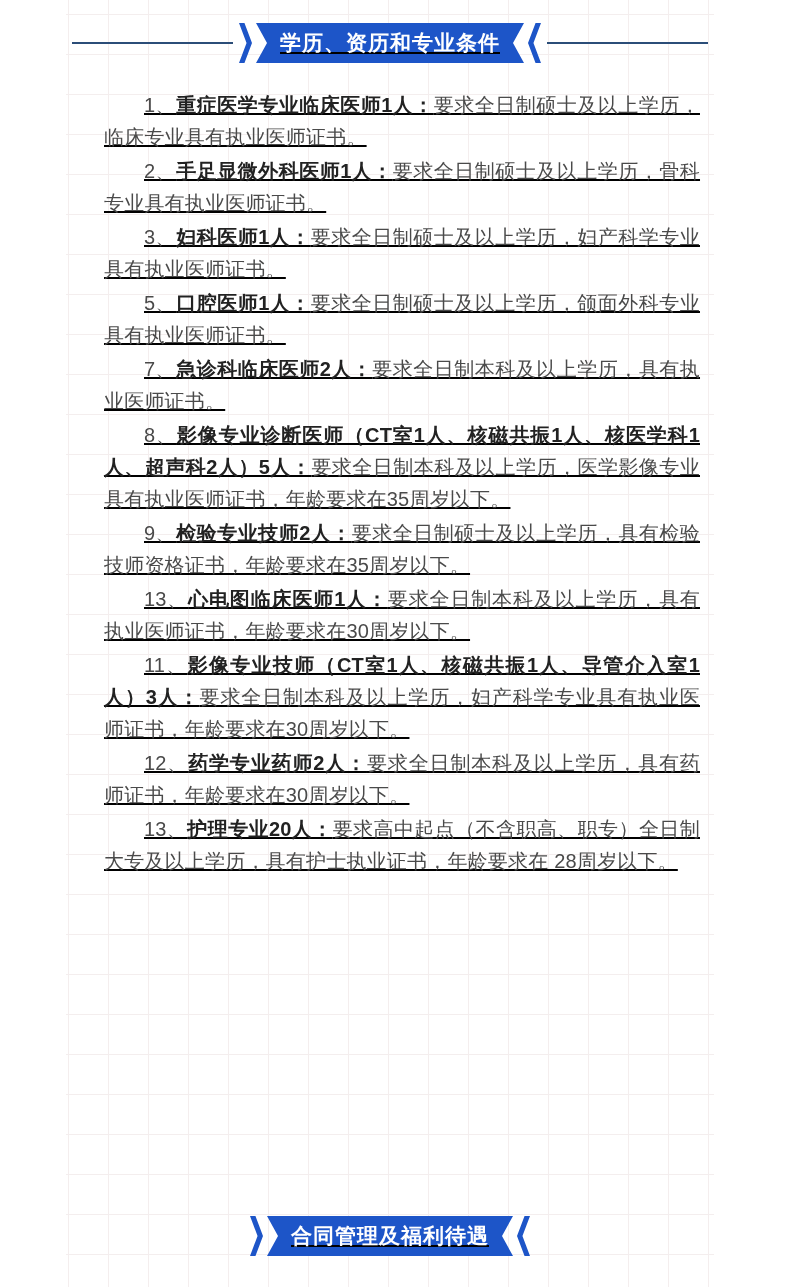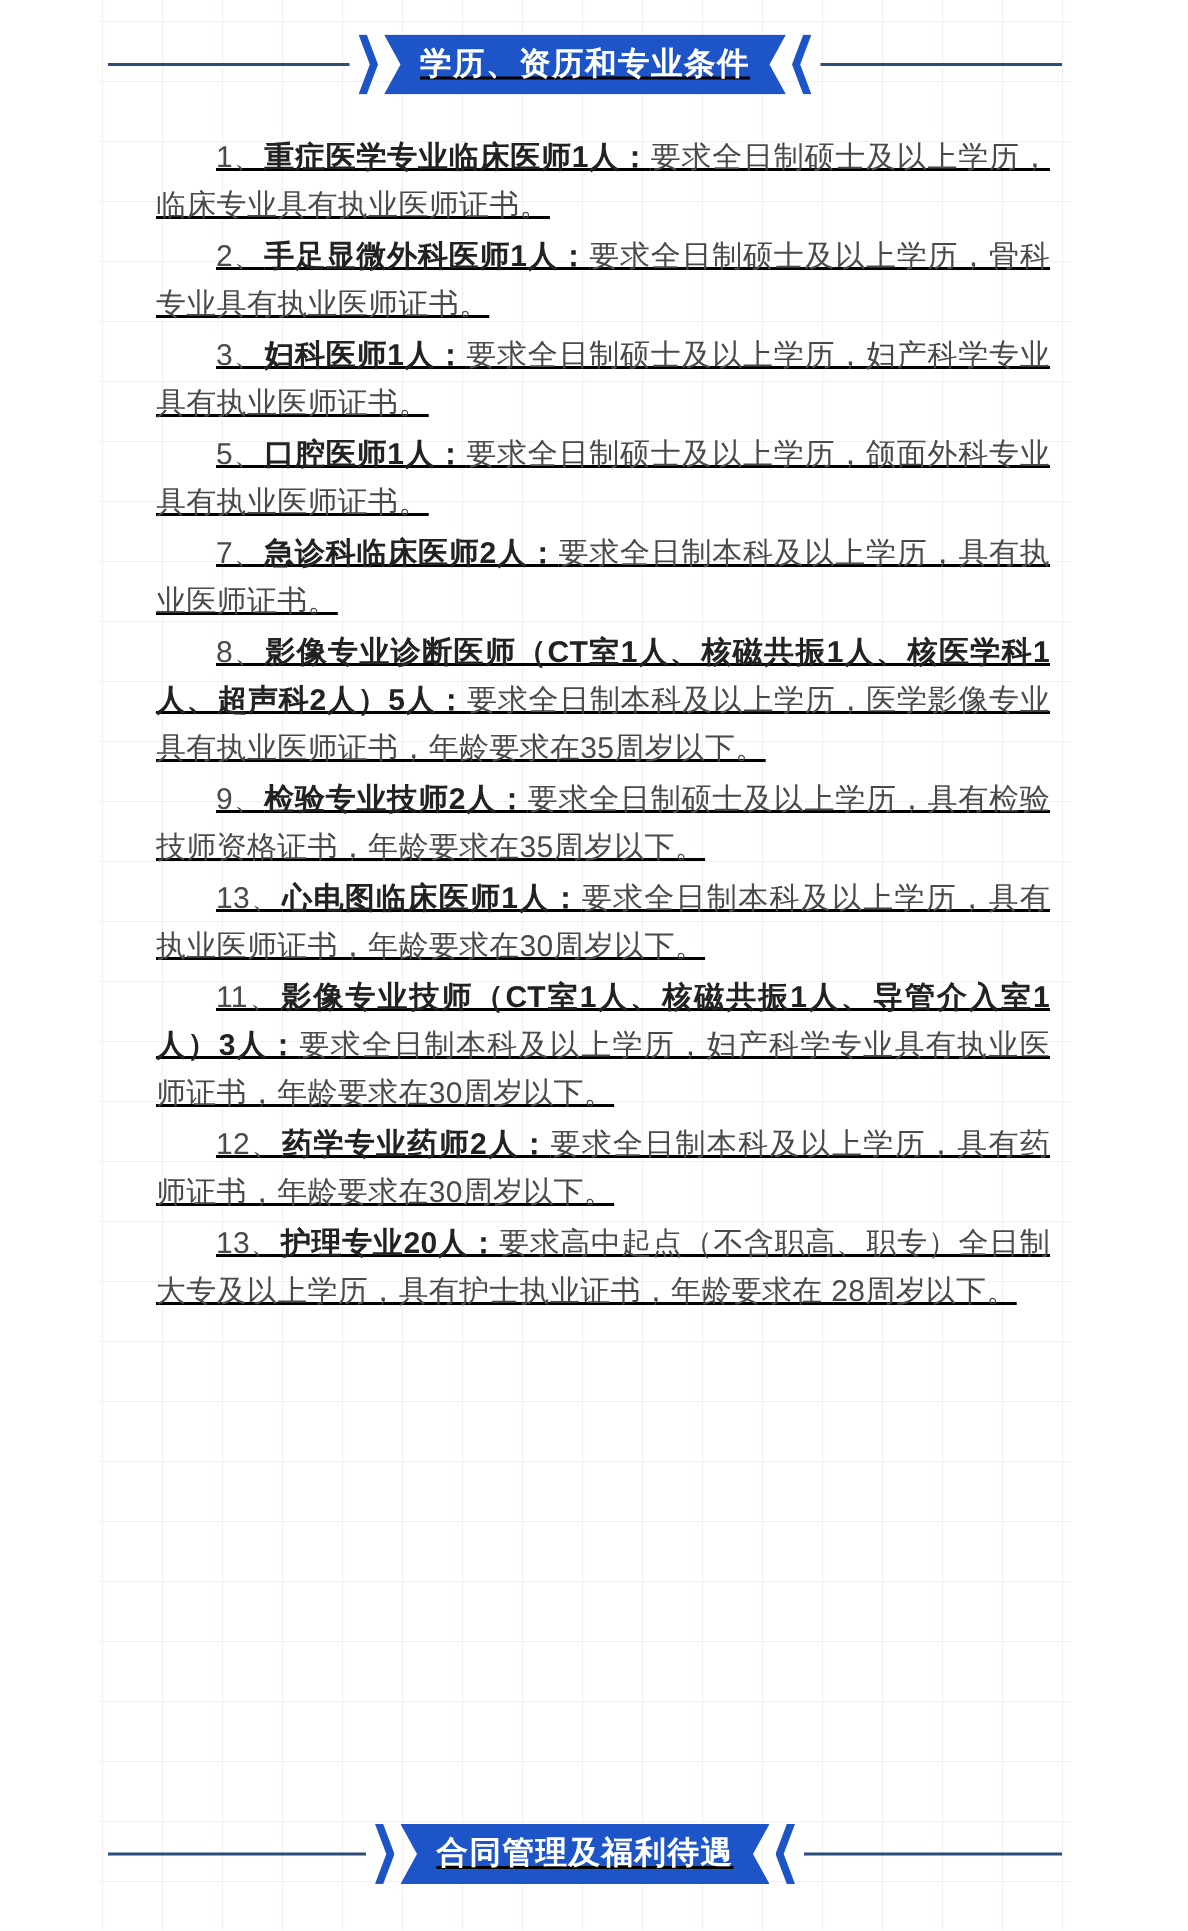--- a/index.html
+++ b/index.html
@@ -63,21 +63,21 @@
     font-size:20px;line-height:32px;
     color:#4a4a4a;
     text-indent:2em;
     text-align:justify;
     margin-bottom:2px;
     letter-spacing:0.2px;
   }
   .content p .t{
     font-weight:700;color:#222222;
   }
-  .bottom-banner{margin-top:auto;}
+  .bottom-banner{margin-top:auto;flex-direction:column;}
 </style>
 </head>
 <body>
 
 <div class="paper">
 
   <div class="banner">
     <div class="rule"></div>
     <div class="ribbon">
       <div class="chev left"></div>

